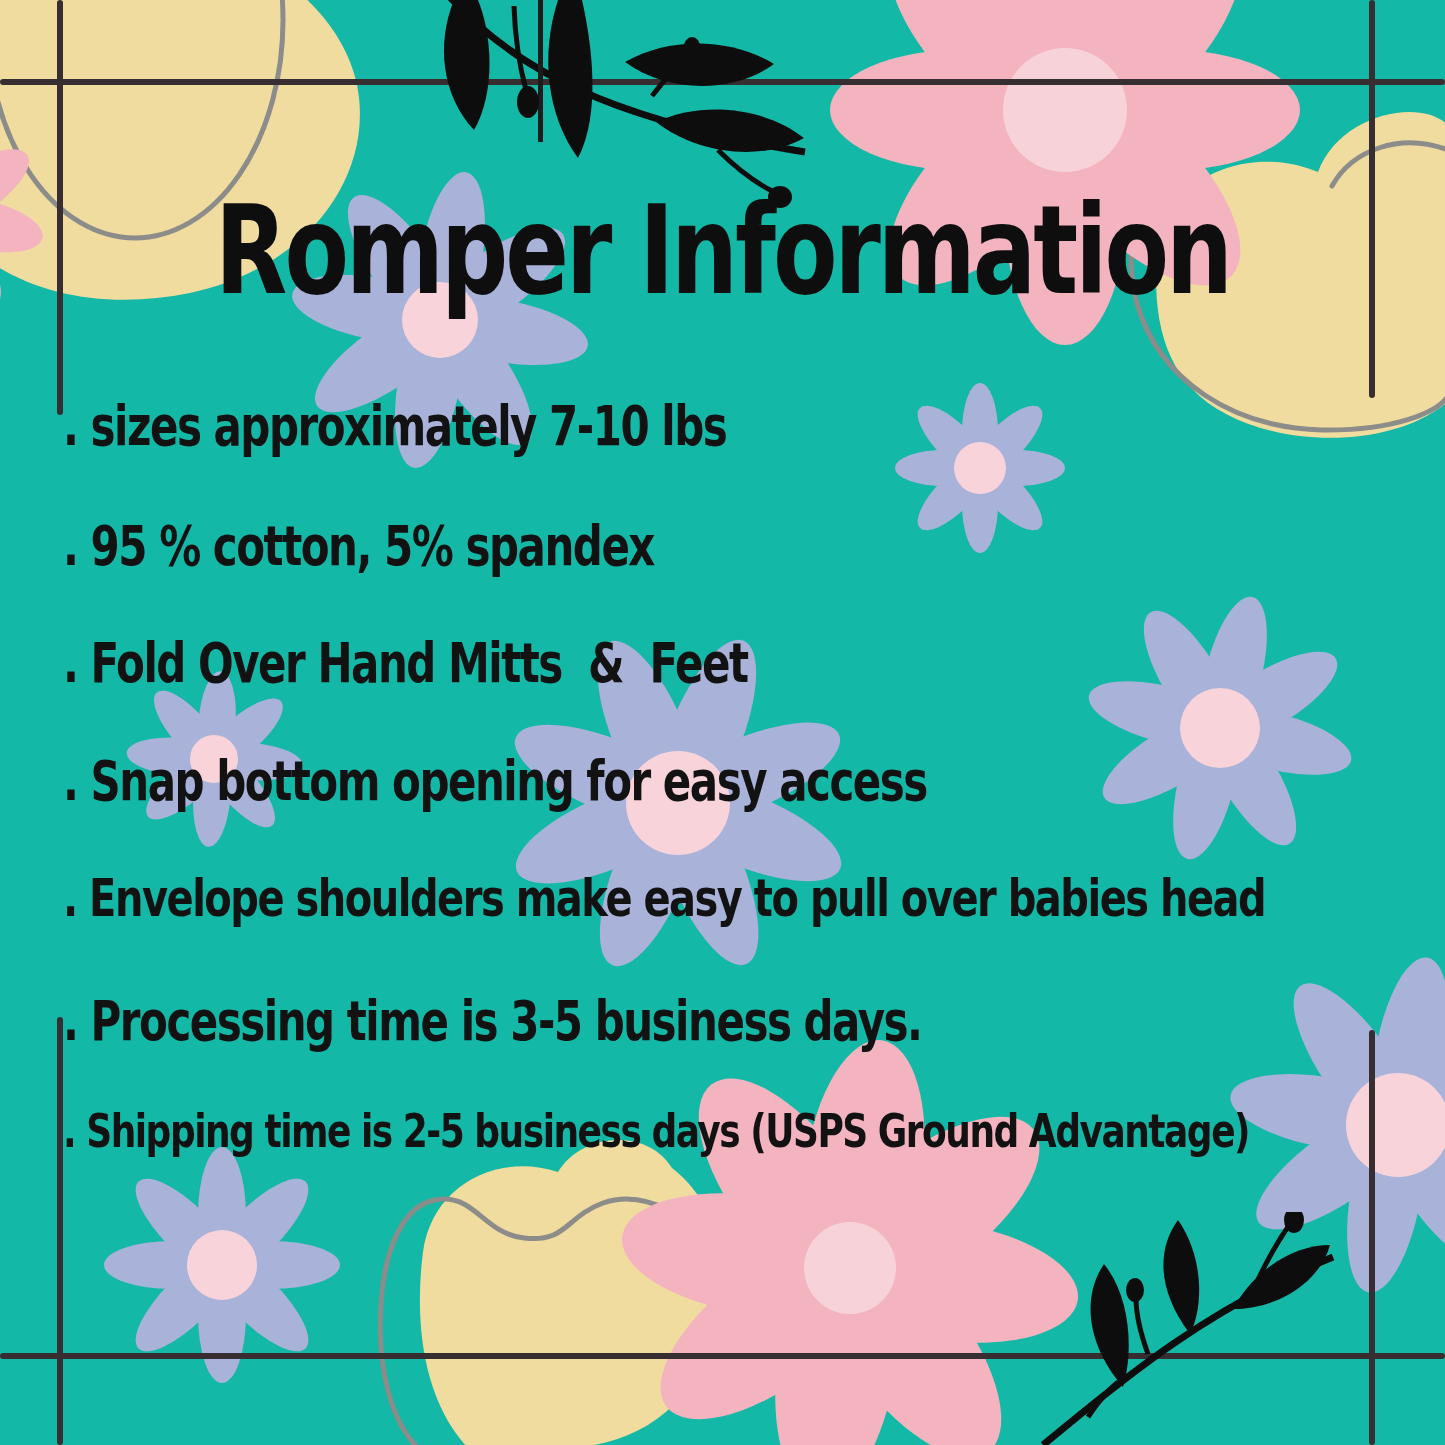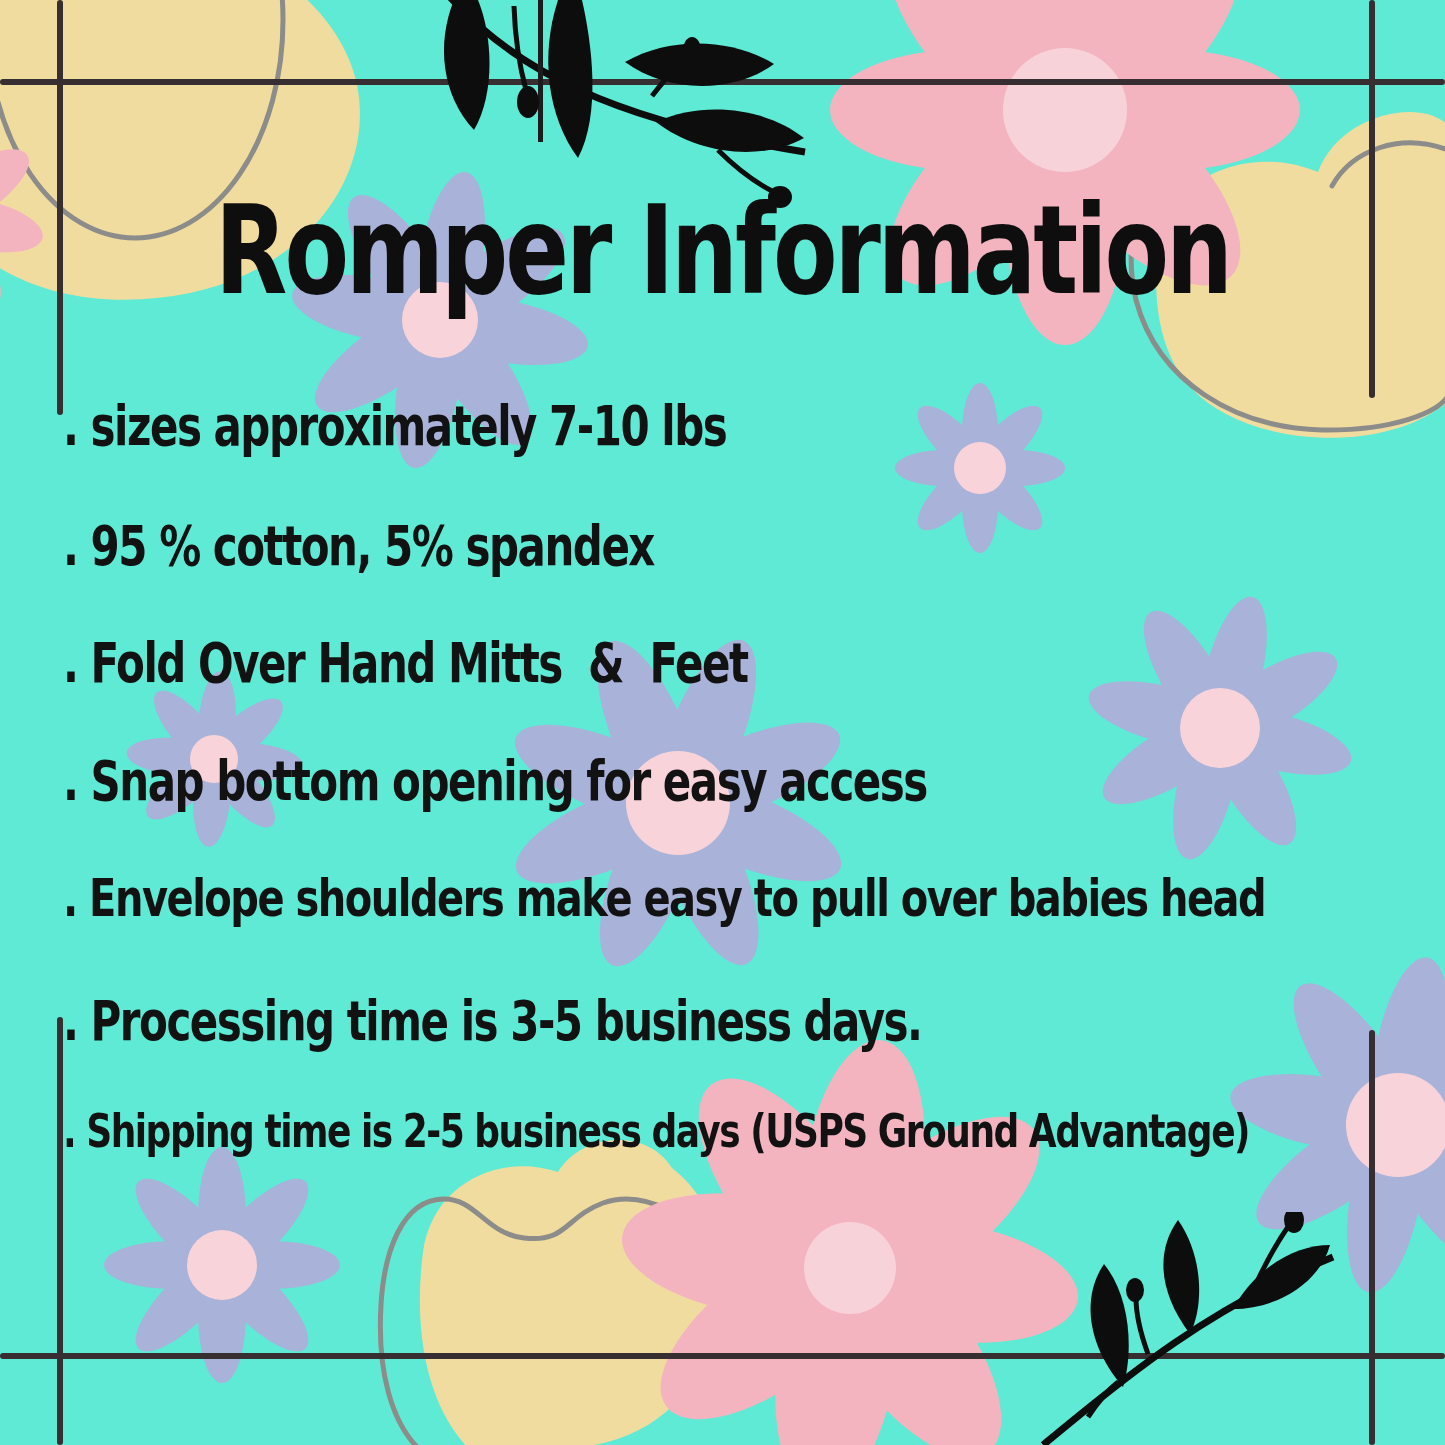--- a/index.html
+++ b/index.html
@@ -1,18 +1,18 @@
 <!DOCTYPE html>
 <html><head>
 <meta charset="utf-8">
 <style>
   html,body{margin:0;padding:0;background:#ffffff;}
   #canvas{
     position:relative;width:1445px;height:1445px;overflow:hidden;
-    background:#5eead4;font-family:"DejaVu Sans",sans-serif;
+    background:#14b8a6;font-family:"DejaVu Sans",sans-serif;
   }
   
   .layer{position:absolute;left:0;top:0;width:1445px;height:1445px;pointer-events:none;}
   .z1{z-index:1}.z2{z-index:2}.z5{z-index:5}
 
   
   .flower{position:absolute;width:0;height:0;z-index:3;}
   .petal{position:absolute;border-radius:50% 50% 50% 50% / 58% 58% 42% 42%;}
   .fcenter{position:absolute;border-radius:50%;}
 

